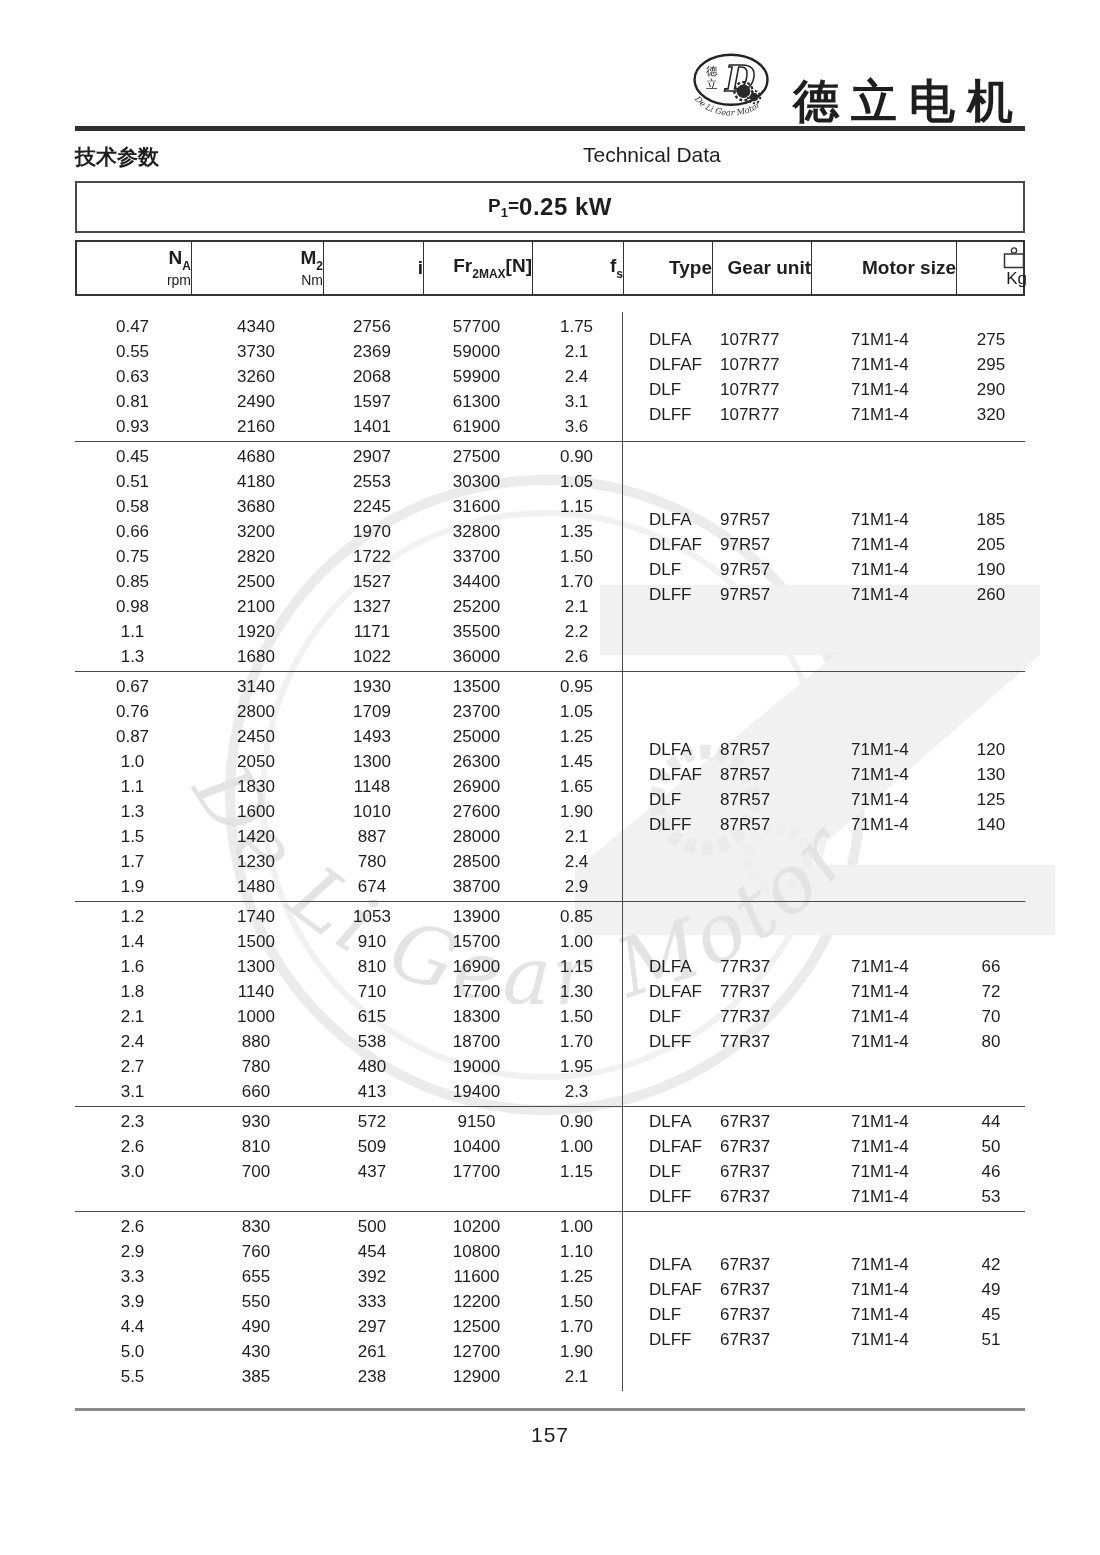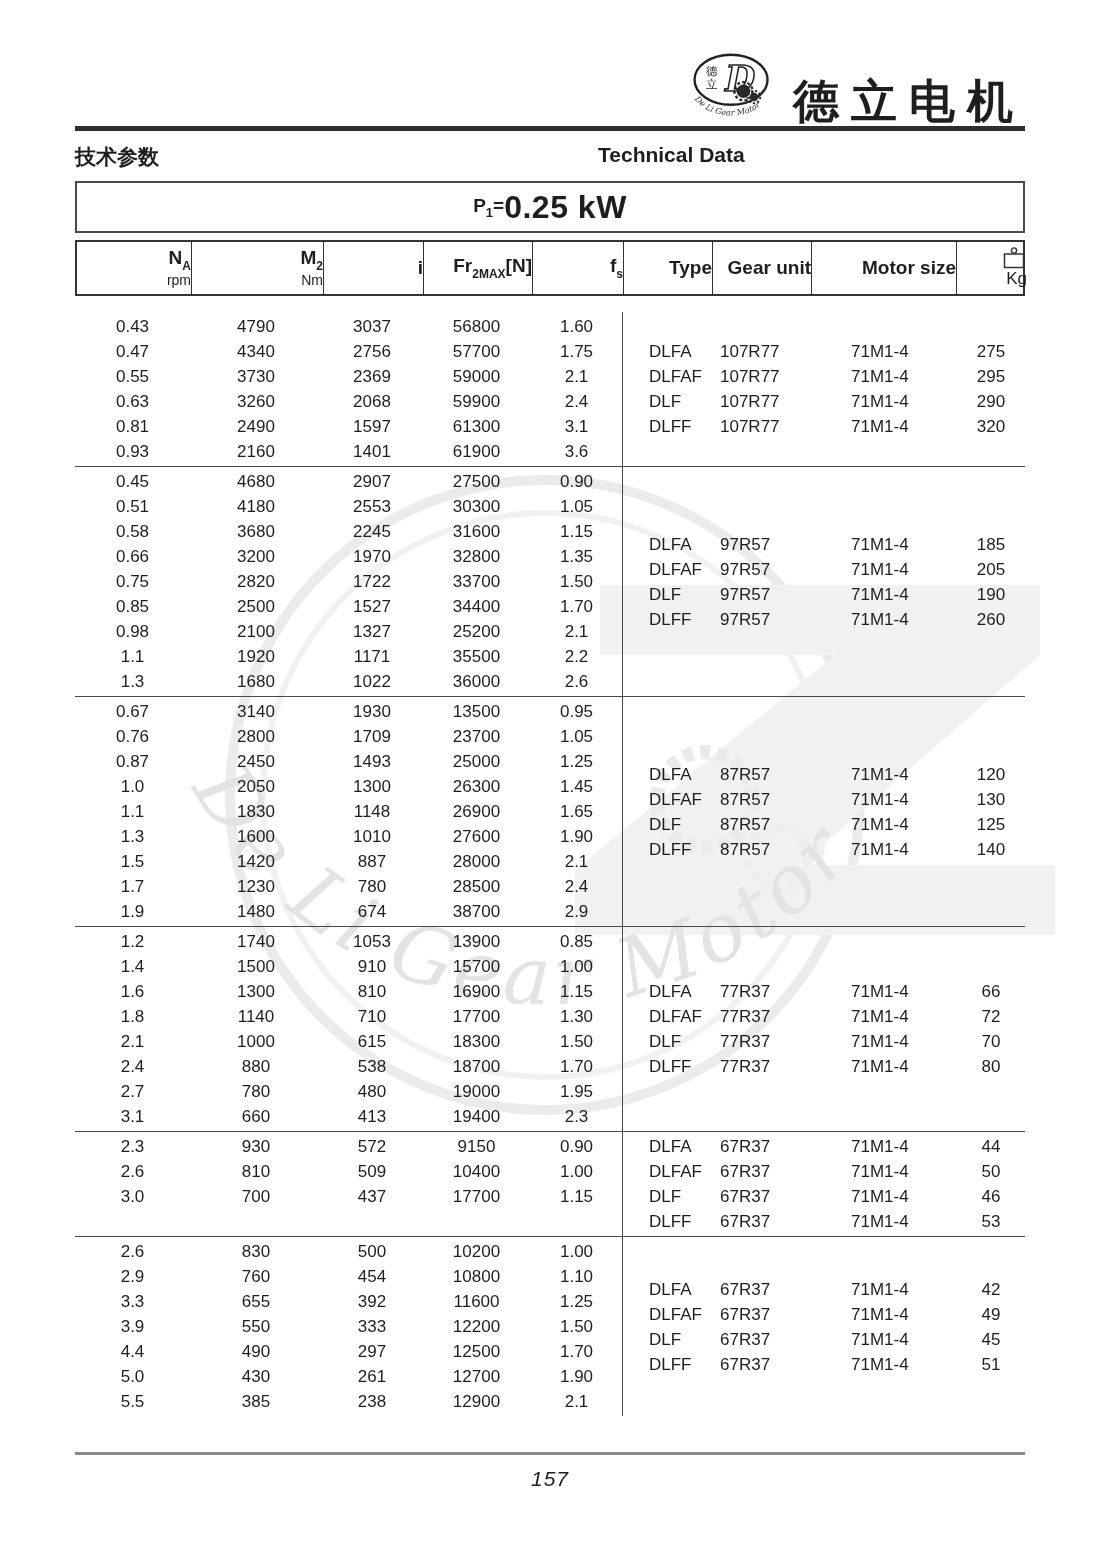--- a/index.html
+++ b/index.html
@@ -8,25 +8,25 @@
   .wm{position:absolute;left:0;top:0;width:1100px;height:1555px;pointer-events:none;}
   .content{position:relative;z-index:1;padding:0 75px;}
 
   
   .logo-row{height:70px;padding-top:52px;display:flex;justify-content:flex-end;align-items:flex-end;gap:14px;}
   .brand{font-family:"DejaVu Serif",serif;font-weight:bold;font-size:46px;line-height:1;
          letter-spacing:12px;white-space:nowrap;transform:translateY(2px);}
   .toprule{height:5px;background:#2e2e2e;margin-top:4px;}
   .titles{position:relative;height:50px;}
   .title-zh{position:absolute;left:0;top:12px;font-size:21px;font-weight:bold;}
-  .title-en{position:absolute;left:523px;top:12px;font-size:21px;font-weight:bold;}
+  .title-en{position:absolute;left:508px;top:12px;font-size:21px;font-weight:normal;}
   .power-box{height:48px;border:2px solid #4a4a4a;display:flex;align-items:center;justify-content:center;}
   .p-small{font-size:19px;font-weight:bold;}
   .p-small sub{font-size:13px;}
-  .p-big{font-size:32px;font-weight:bold;letter-spacing:0.5px;}
+  .p-big{font-size:24px;font-weight:bold;letter-spacing:0.5px;}
 
   
   .thead{margin-top:7px;display:grid;height:56px;
          grid-template-columns:115px 132px 100px 109px 91px 89px 99px 145px 70px;
          border:2px solid #333;box-sizing:border-box;}
   .th{border-right:1.6px solid #333;display:flex;flex-direction:column;align-items:flex-end;
       justify-content:center;line-height:1.1;}
   .th:last-child{border-right:none;}
   .th-main{font-size:19px;font-weight:bold;}
   .th-main sub{font-size:12px;font-weight:bold;position:relative;bottom:-1px;}
@@ -45,21 +45,21 @@
   .drow{display:grid;grid-template-columns:115px 132px 100px 109px 91px;height:25px;}
   .dc{font-size:17px;line-height:25px;text-align:center;}
   .vrow{display:grid;grid-template-columns:89px 99px 145px 70px;height:25px;}
   .vc{font-size:17px;line-height:25px;}
   .vc0{padding-left:26px;}
   .vc1{padding-left:8px;}
   .vc2{padding-left:40px;}
   .vc3{text-align:center;}
 
   
-  .footer{margin-top:36px;font-style:italic;}
+  .footer{margin-top:17px;}
   .footrule{height:3px;background:#8a8a8a;}
   .pageno{text-align:center;font-size:21px;margin-top:12px;letter-spacing:1px;}
 </style>
 </head>
 <body>
 
 <div class="page">
 
   <svg class="wm" viewBox="0 0 1100 1555" aria-hidden="true">
     <circle cx="545" cy="795" r="315" fill="none" stroke="#ebebeb" stroke-width="10"></circle>
@@ -138,27 +138,20 @@
           <rect x="3.5" y="7" width="19" height="13.5" fill="none" stroke="#333" stroke-width="1.5"></rect>
         </svg>
         <div class="kg-label">Kg</div>
       </div>
     </div>
 
     <div class="tbody" id="tbody">
         <div class="group">
           <div class="g-left">
             <div class="drow">
-              <div class="dc dc0">0.43</div>
-              <div class="dc dc1">4790</div>
-              <div class="dc dc2">3037</div>
-              <div class="dc dc3">56800</div>
-              <div class="dc dc4">1.60</div>
-            </div>
-            <div class="drow">
               <div class="dc dc0">0.47</div>
               <div class="dc dc1">4340</div>
               <div class="dc dc2">2756</div>
               <div class="dc dc3">57700</div>
               <div class="dc dc4">1.75</div>
             </div>
             <div class="drow">
               <div class="dc dc0">0.55</div>
               <div class="dc dc1">3730</div>
               <div class="dc dc2">2369</div>

